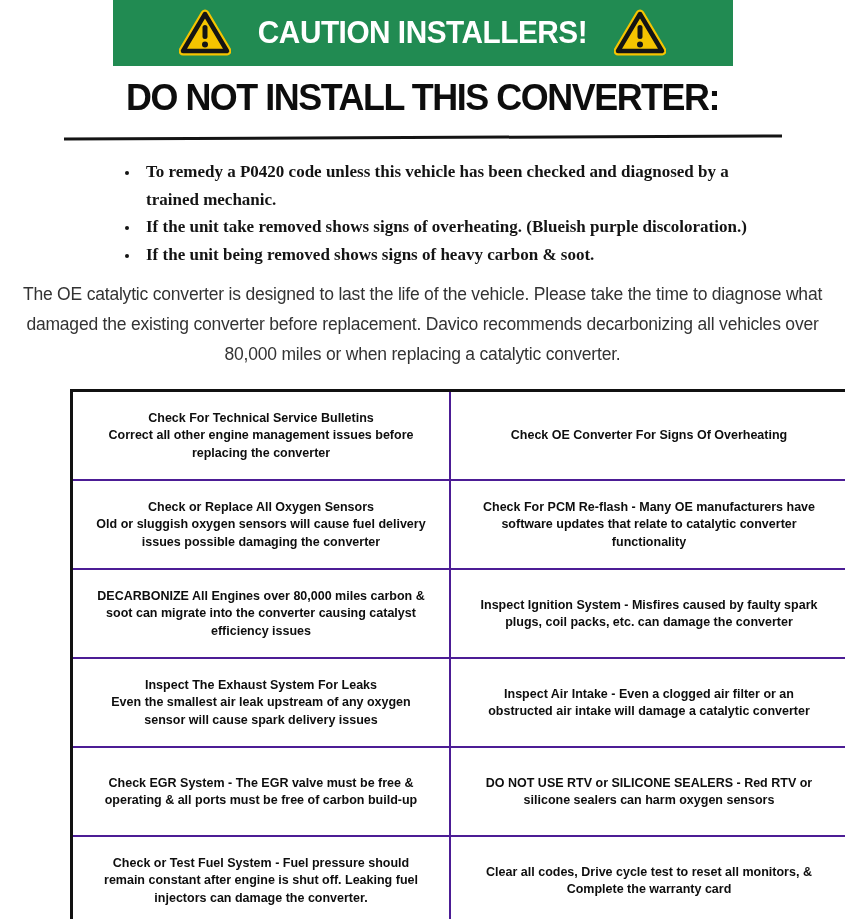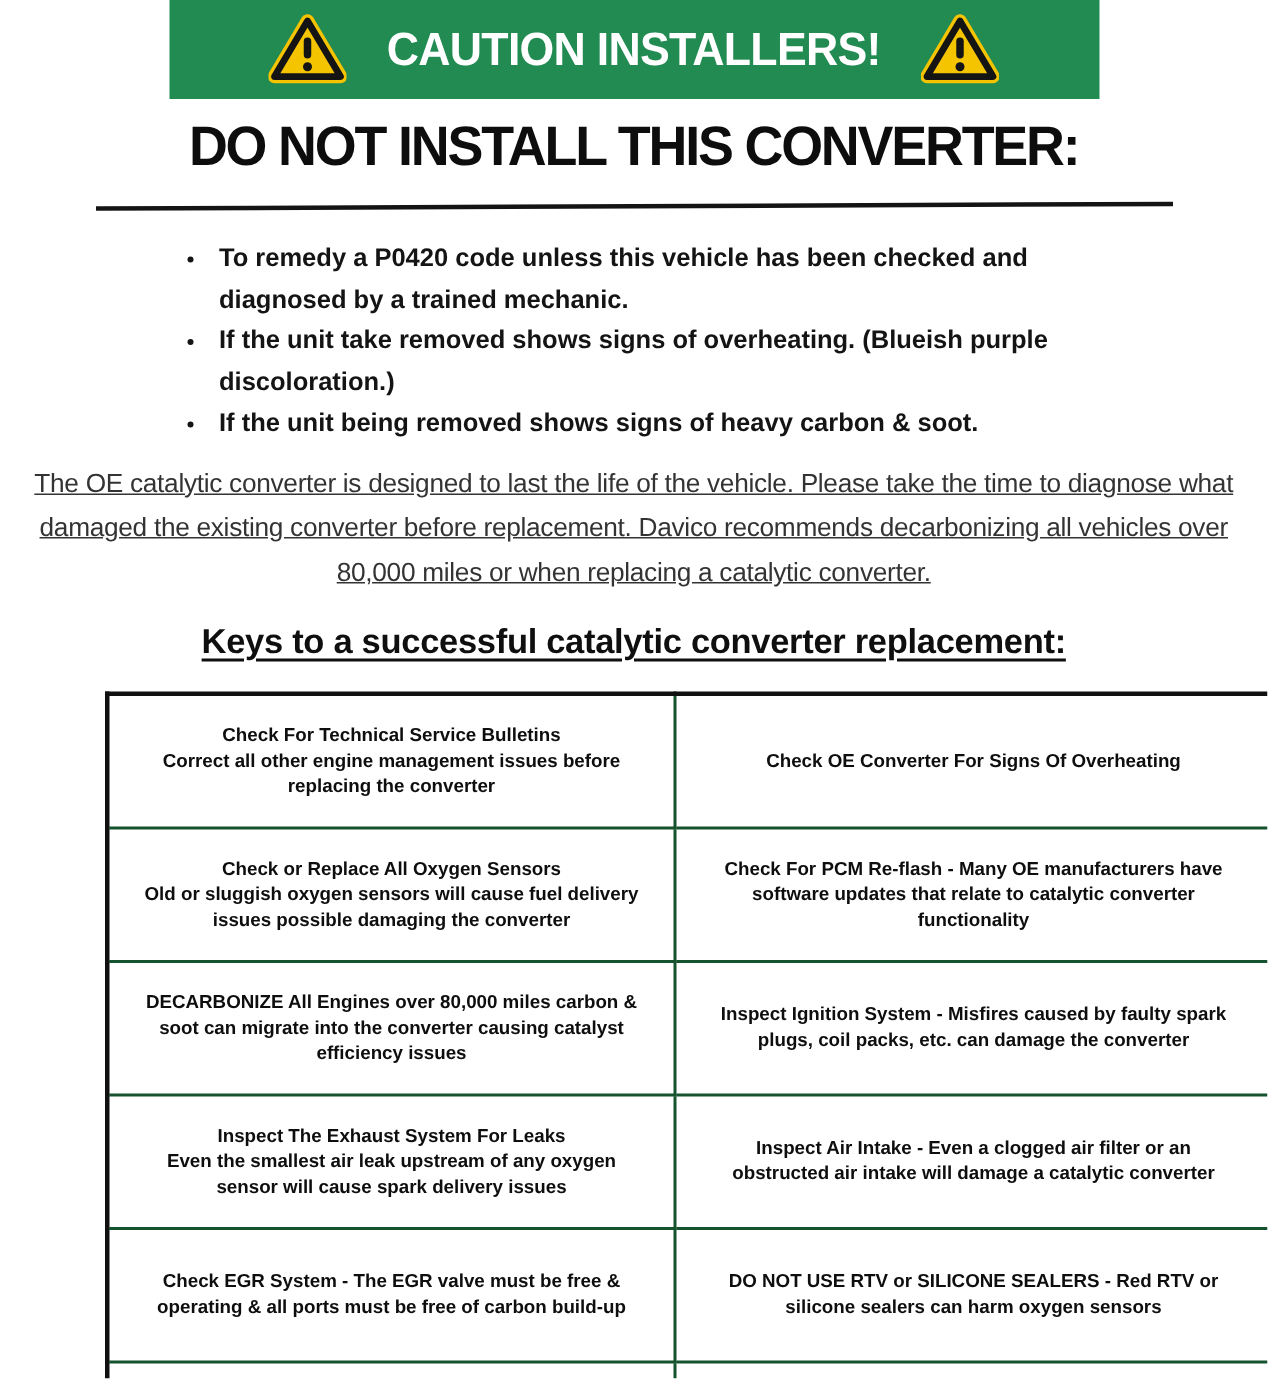--- a/index.html
+++ b/index.html
@@ -60,35 +60,35 @@
 
   
   .warnings-list {
     margin: 19px 0 0 122px;
     padding: 0 0 0 18px;
     width: 612px;
     font-size: 17px;
     font-weight: 700;
     line-height: 1.62;
     color: #141414;
+    font-family: Liberation Serif, serif;
   }
   .warnings-list li { margin: 0; padding-left: 6px; }
   .warnings-list li::marker { font-size: 0.8em; }
 
   
   .intro-paragraph {
     margin: 12px auto 0;
     width: 834px;
     text-align: center;
     font-size: 17.5px;
     font-weight: 400;
     line-height: 1.7;
     color: #333333;
     letter-spacing: -0.2px;
-    text-decoration: underline;
   }
 
   
   .keys-heading {
     margin: 17px auto 0;
     text-align: center;
     font-size: 23px;
     font-weight: 800;
     color: #0f0f0f;
     text-decoration: underline;
@@ -99,21 +99,21 @@
 
   
   .tips-table {
     margin: 20px 0 0 70px;
     border-collapse: collapse;
     table-layout: fixed;
     width: 698px;
     border: 3px solid #111;
   }
   .tips-table td {
-    border: 2px solid #14532d;
+    border: 2px solid #4c1d95;
     height: 75px;
     vertical-align: middle;
     text-align: center;
     font-size: 12.5px;
     font-weight: 700;
     line-height: 1.38;
     color: #0e0e0e;
     padding: 6px 20px;
     white-space: pre-line;
   }
@@ -150,21 +150,20 @@
   <hr class="divider">
 
   <ul class="warnings-list">
     <li>To remedy a P0420 code unless this vehicle has been checked and diagnosed by a trained mechanic.</li>
     <li>If the unit take removed shows signs of overheating. (Blueish purple discoloration.)</li>
     <li>If the unit being removed shows signs of heavy carbon &amp; soot.</li>
   </ul>
 
   <p class="intro-paragraph">The OE catalytic converter is designed to last the life of the vehicle. Please take the time to diagnose what damaged the existing converter before replacement. Davico recommends decarbonizing all vehicles over 80,000 miles or when replacing a catalytic converter.</p>
 
-  <div class="keys-heading">Keys to a successful catalytic converter replacement:</div>
 
   <table class="tips-table">
     <tbody>
       <tr>
         <td class="col-left">Check For Technical Service Bulletins
 Correct all other engine management issues before replacing the converter</td>
         <td class="col-right">Check OE Converter For Signs Of Overheating</td>
       </tr>
       <tr>
         <td class="col-left">Check or Replace All Oxygen Sensors

